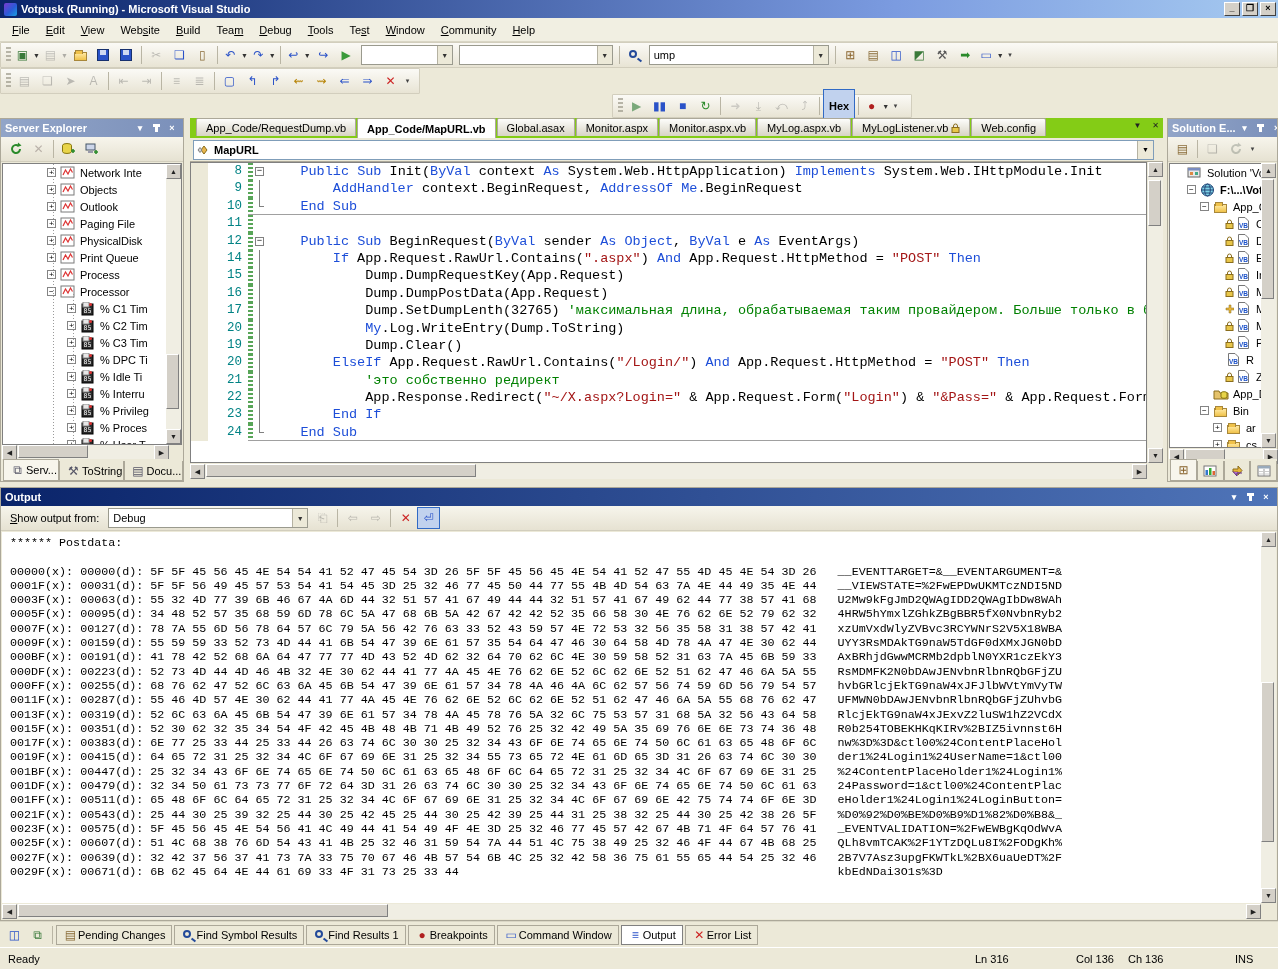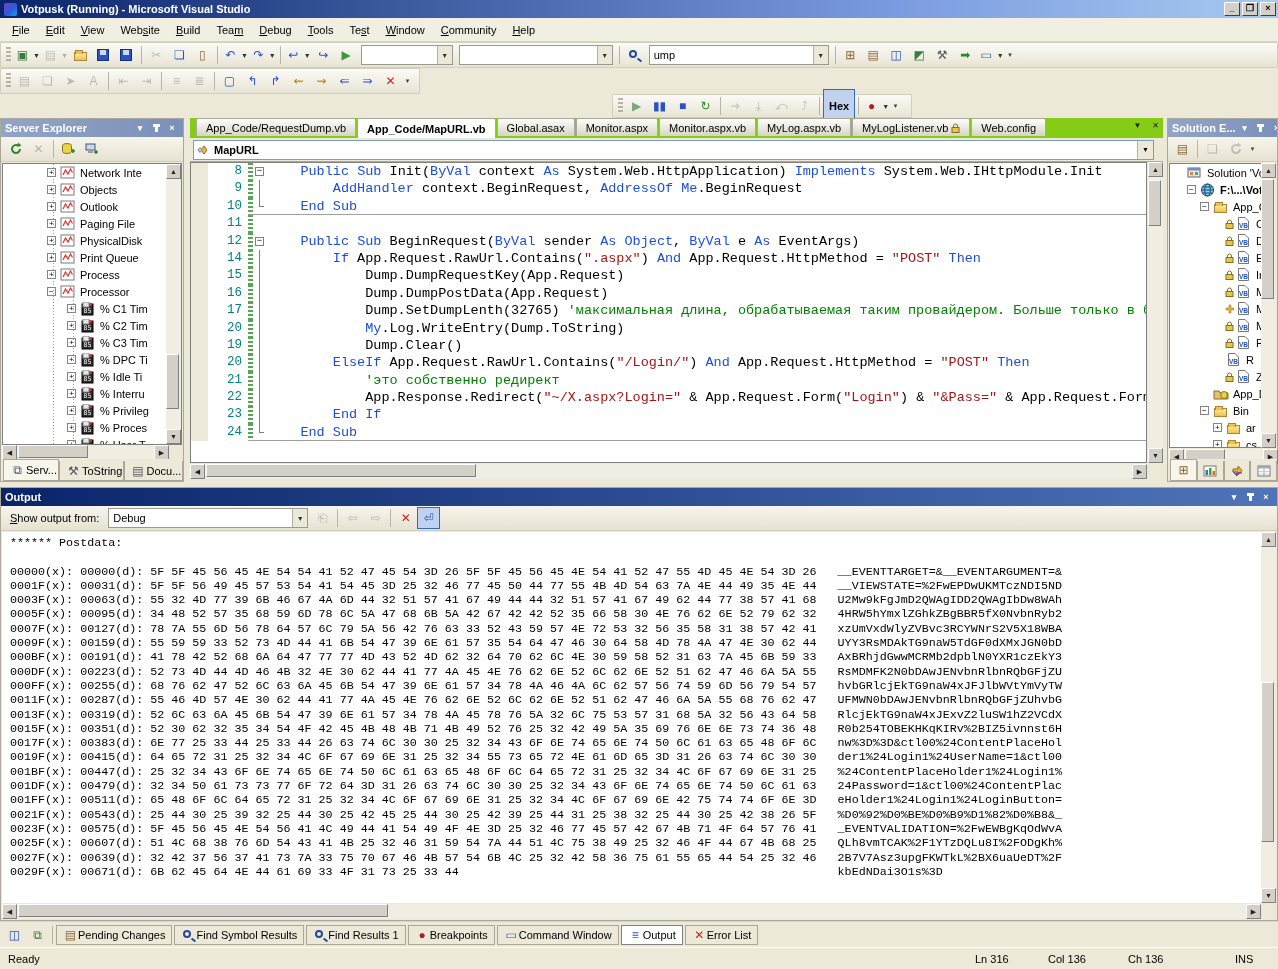--- a/index.html
+++ b/index.html
@@ -1061,16 +1061,16 @@
     </span>
     <span class="btab">
       <span class="ic" style="color:#c22">✕</span>
       <span>Error List</span>
     </span>
   </div>
 
 <div id="statusbar" class="abs">
   <span style="padding-left:8px">Ready</span>
   <span class="abs" style="left:975px">Ln 316</span>
-  <span class="abs" style="left:1048px">Col 136</span>
+  <span class="abs" style="left:1076px">Col 136</span>
   <span class="abs" style="left:1128px">Ch 136</span>
   <span class="abs" style="left:1235px">INS</span>
 </div>
 
 </body></html>

